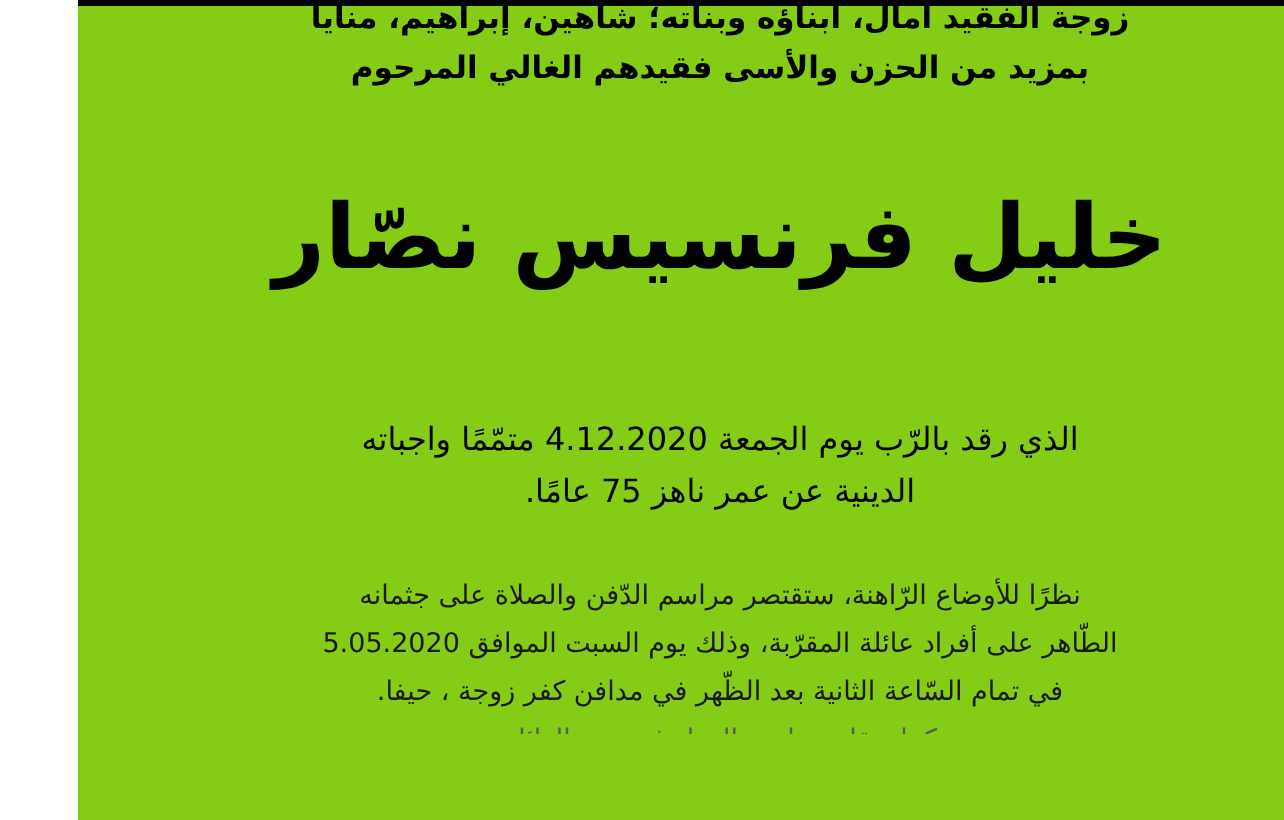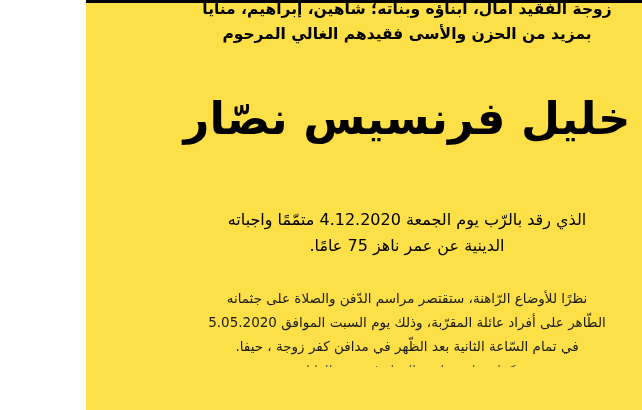--- a/index.html
+++ b/index.html
@@ -8,24 +8,24 @@
   }
   body {
     width: 642px;
     height: 410px;
     background: #ffffff;
     font-family: "DejaVu Sans", "Liberation Sans", sans-serif;
     overflow: hidden;
   }
   .notice {
     position: relative;
-    width: 556px;
+    width: 603px;
     height: 410px;
     box-sizing: border-box;
-    background: #fde047;
+    background: #84cc16;
     direction: rtl;
     text-align: center;
     overflow: hidden;
   }
   .top-rule {
     position: absolute;
     top: 0;
     left: 0;
     width: 642px;
     height: 3px;

